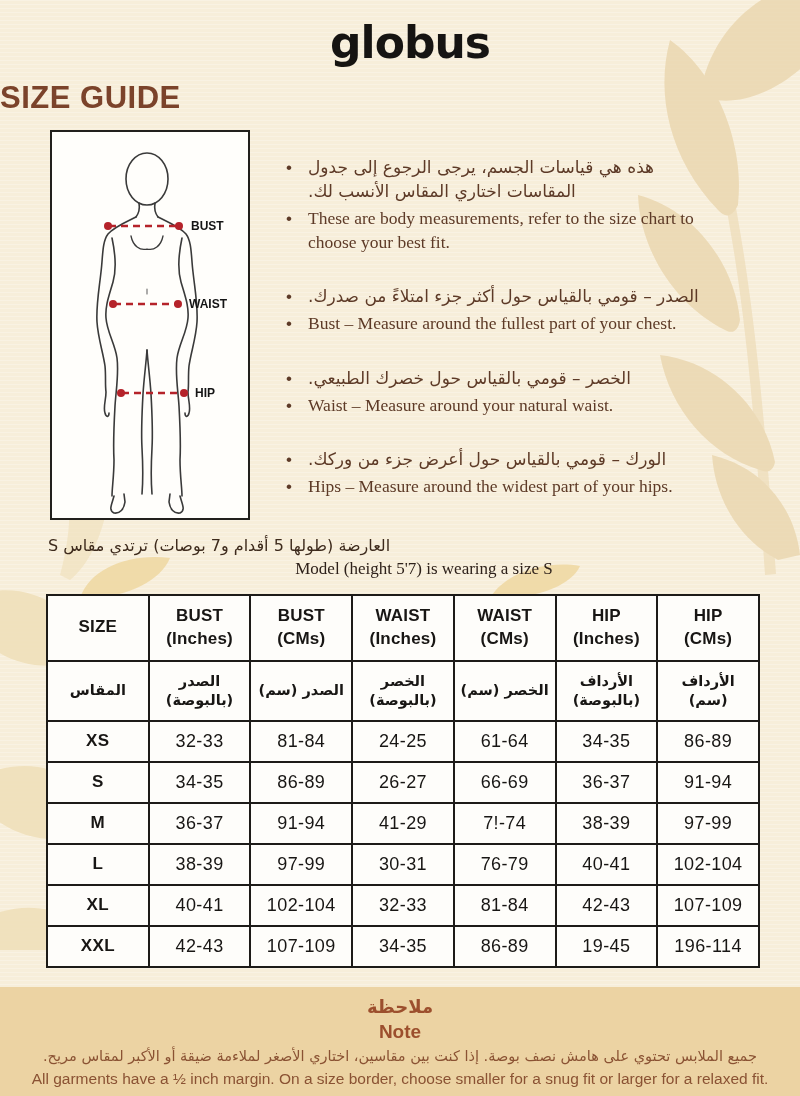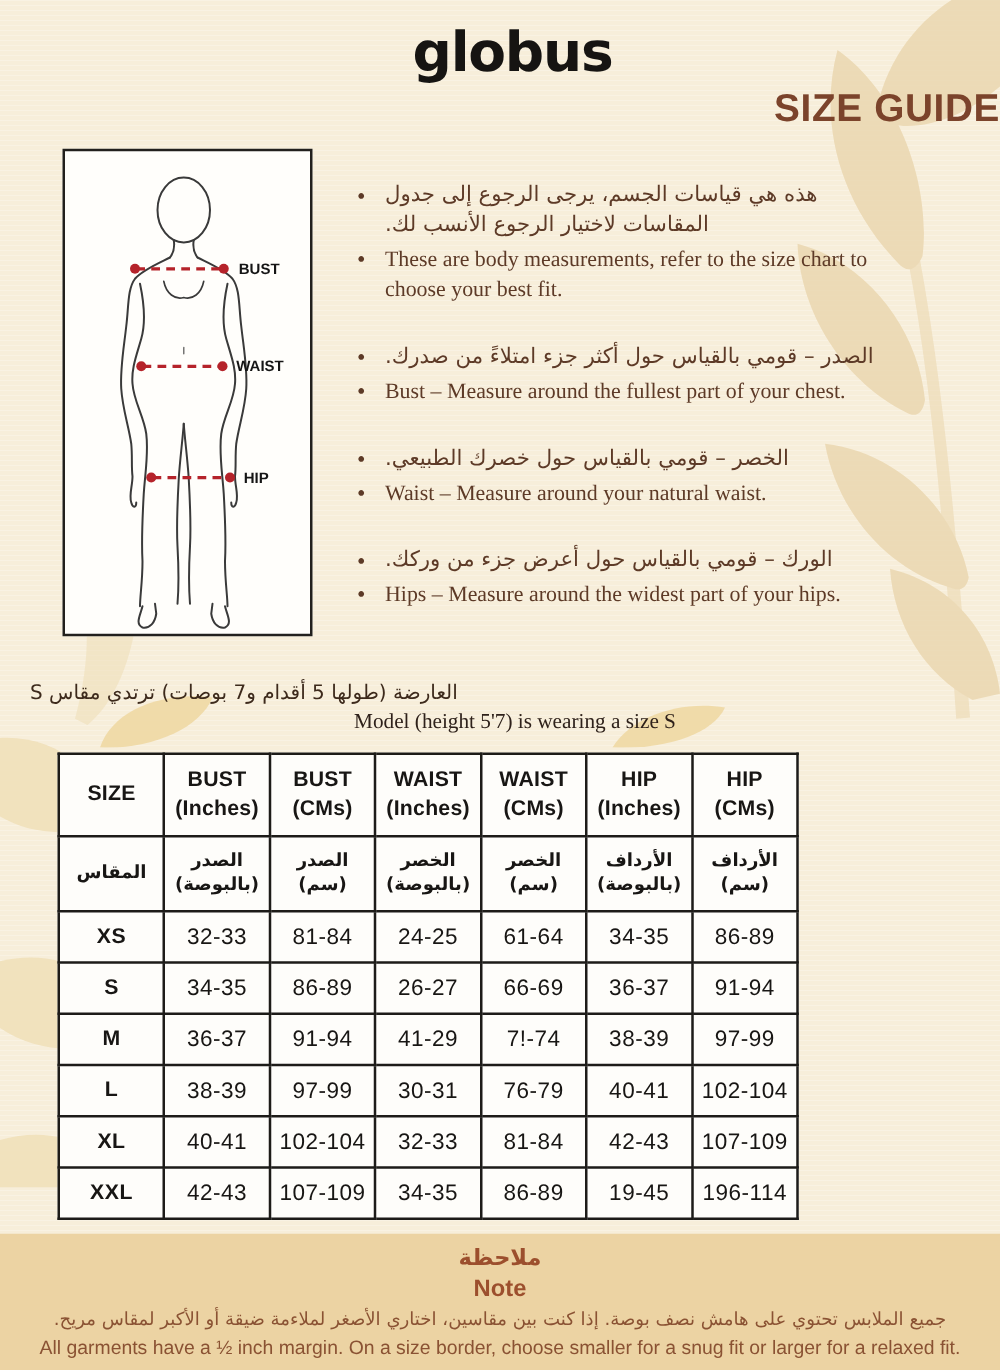--- a/index.html
+++ b/index.html
@@ -8,39 +8,39 @@
     position:relative;width:800px;height:1096px;overflow:hidden;
     background:#f7eeda;
     background-image:repeating-linear-gradient(180deg,rgba(255,255,255,.25) 0 1px,rgba(0,0,0,0) 1px 4px);
   }
   .decor{position:absolute;z-index:0;pointer-events:none;}
   .content{position:relative;z-index:1;}
 
   
   .logo{margin-top:20px;text-align:center;font-family:"DejaVu Sans",sans-serif;
         font-size:44px;font-weight:600;letter-spacing:-1px;color:#161412;line-height:1.05;padding-left:20px;}
-  .title{text-align:right;font-size:31px;font-weight:800;letter-spacing:.5px;color:#7b432b;line-height:1.2;margin-top:2px;}
+  .title{text-align:left;font-size:31px;font-weight:800;letter-spacing:.5px;color:#7b432b;line-height:1.2;margin-top:13px;}
 
   
   .main-row{display:flex;align-items:flex-start;padding-left:50px;margin-top:14px;height:392px;}
   .figure-box{width:196px;height:386px;background:#fffefb;border:2px solid #22201d;flex:0 0 auto;}
   .bullets{width:442px;margin-left:36px;padding-top:26px;color:#5d3a27;}
   .bullet-group{margin-bottom:31px;}
   .bullet-line{display:flex;align-items:flex-start;margin-bottom:3px;}
   .bullet-dot{flex:0 0 22px;font-size:17px;line-height:1.4;color:#5d3a27;}
   .b-ar{flex:1;direction:rtl;text-align:left;font-family:"DejaVu Sans",sans-serif;font-size:17px;line-height:1.4;}
   .b-en{flex:1;font-family:"Liberation Serif","DejaVu Serif",serif;font-size:17.5px;line-height:1.35;}
 
   
-  .model-note{padding-left:24px;margin-top:31px;color:#3d2a1c;}
+  .model-note{padding-left:48px;margin-top:12px;color:#3d2a1c;}
   .model-ar{direction:rtl;text-align:left;display:inline-block;font-family:"DejaVu Sans",sans-serif;font-size:16px;line-height:1.45;}
   .model-en{font-family:"Liberation Serif","DejaVu Serif",serif;font-size:17px;line-height:1.35;color:#2e211a;text-align:center;}
 
   
-  table.size-table{border-collapse:collapse;margin:13px auto 0 46px;width:593px;background:#fefdfa;
+  table.size-table{border-collapse:collapse;margin:13px auto 0 46px;width:714px;background:#fefdfa;
     table-layout:fixed;border:2px solid #1d1b18;}
   .size-table th,.size-table td{border:2px solid #1d1b18;text-align:center;vertical-align:middle;color:#181614;}
   .size-table .hdr-en{height:62px;font-size:17px;font-weight:700;line-height:1.35;letter-spacing:.2px;}
   .size-table .hdr-ar{height:58px;font-family:"DejaVu Sans",sans-serif;font-size:14.5px;font-weight:700;direction:rtl;line-height:1.3;padding:0 2px;}
   .size-table td{height:37px;font-size:18px;letter-spacing:.4px;}
   .size-table td.size-col{font-weight:700;font-size:17px;}
 
   
   .note-band{position:absolute;left:0;right:0;bottom:0;height:109px;background:#ecd3a3;z-index:2;
     text-align:center;padding-top:7px;box-sizing:border-box;}
@@ -128,21 +128,21 @@
             <text x="137" y="176">WAIST</text>
             <text x="143" y="265">HIP</text>
           </g>
         </svg>
       </div>
 
       <div class="bullets">
         <div class="bullet-group">
           <div class="bullet-line">
             <span class="bullet-dot">•</span>
-            <div class="b-ar">هذه هي قياسات الجسم، يرجى الرجوع إلى جدول المقاسات لاختيار الرجوع الأنسب لك.</div>
+            <div class="b-ar">هذه هي قياسات الجسم، يرجى الرجوع إلى جدول المقاسات اختاري المقاس الأنسب لك.</div>
           </div>
           <div class="bullet-line">
             <span class="bullet-dot">•</span>
             <div class="b-en">These are body measurements, refer to the size chart to choose your best fit.</div>
           </div>
         </div>
         <div class="bullet-group">
           <div class="bullet-line">
             <span class="bullet-dot">•</span>
             <div class="b-ar">الصدر – قومي بالقياس حول أكثر جزء امتلاءً من صدرك.</div>

